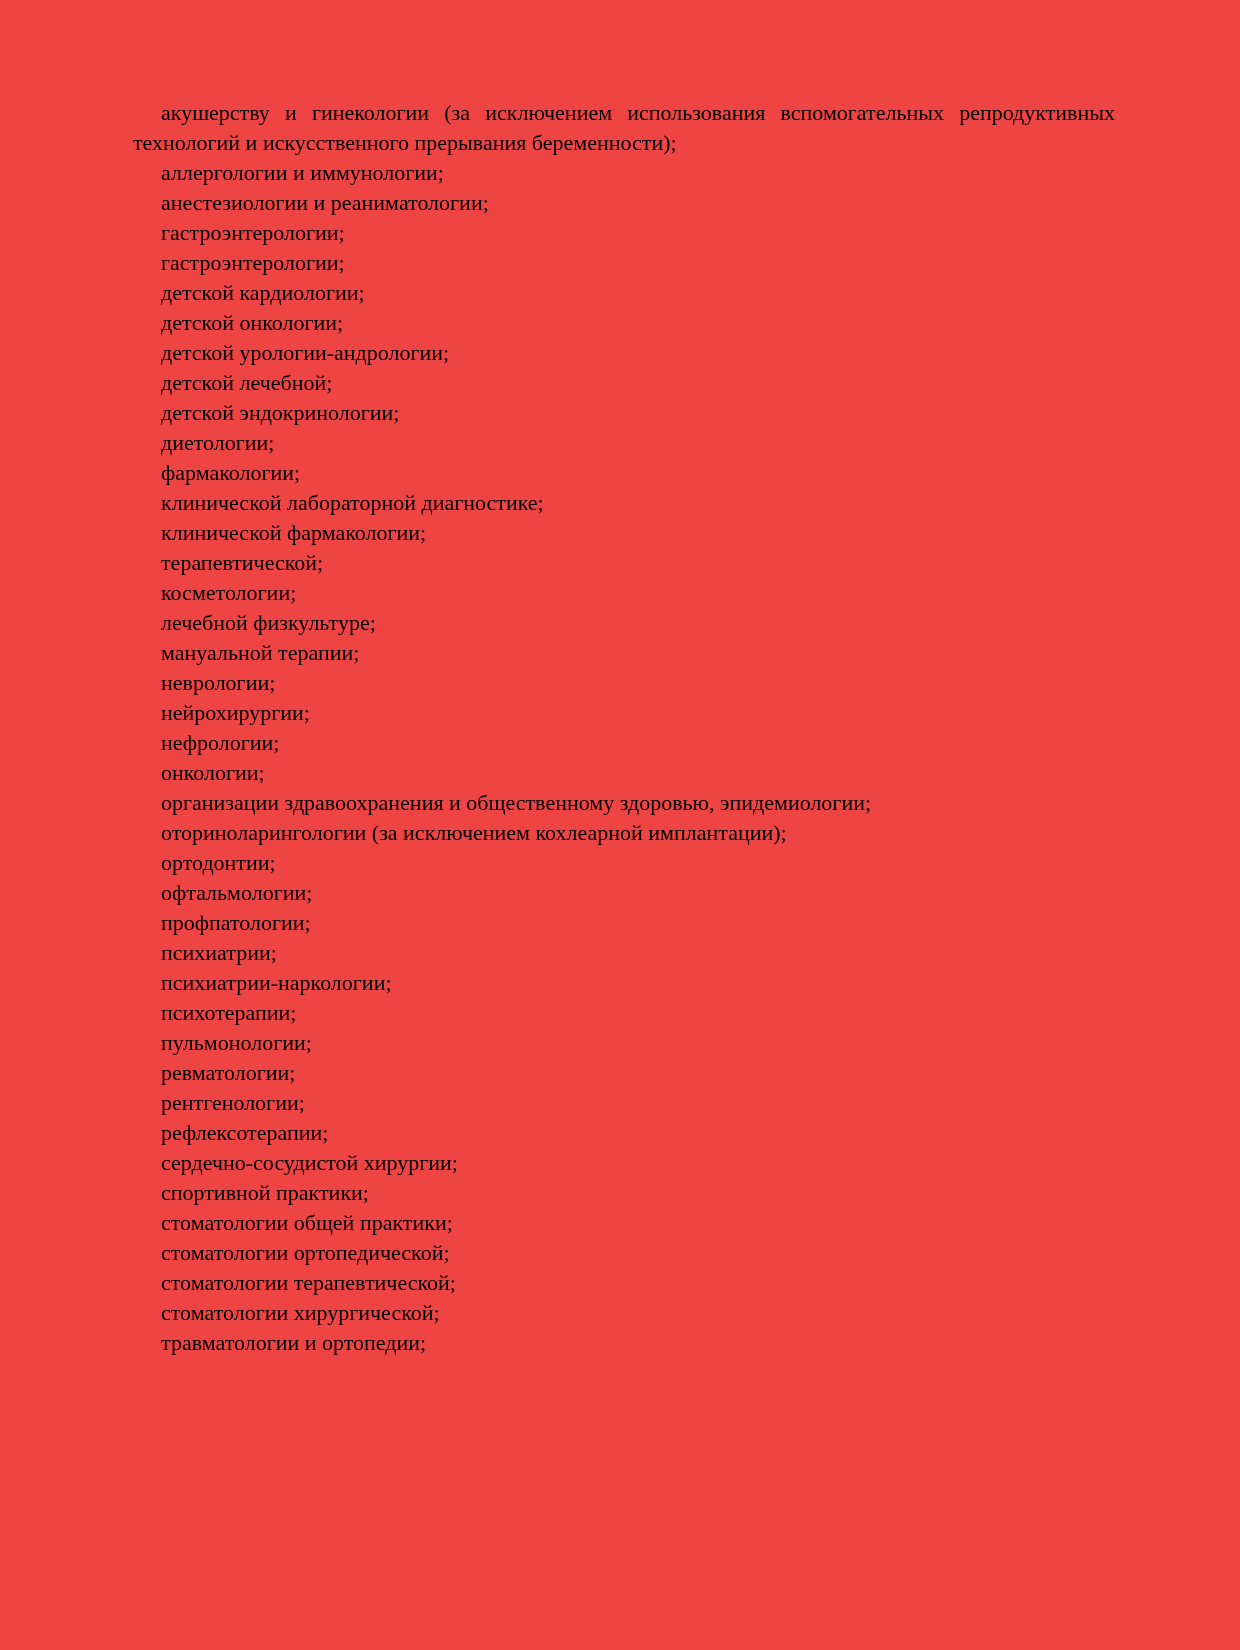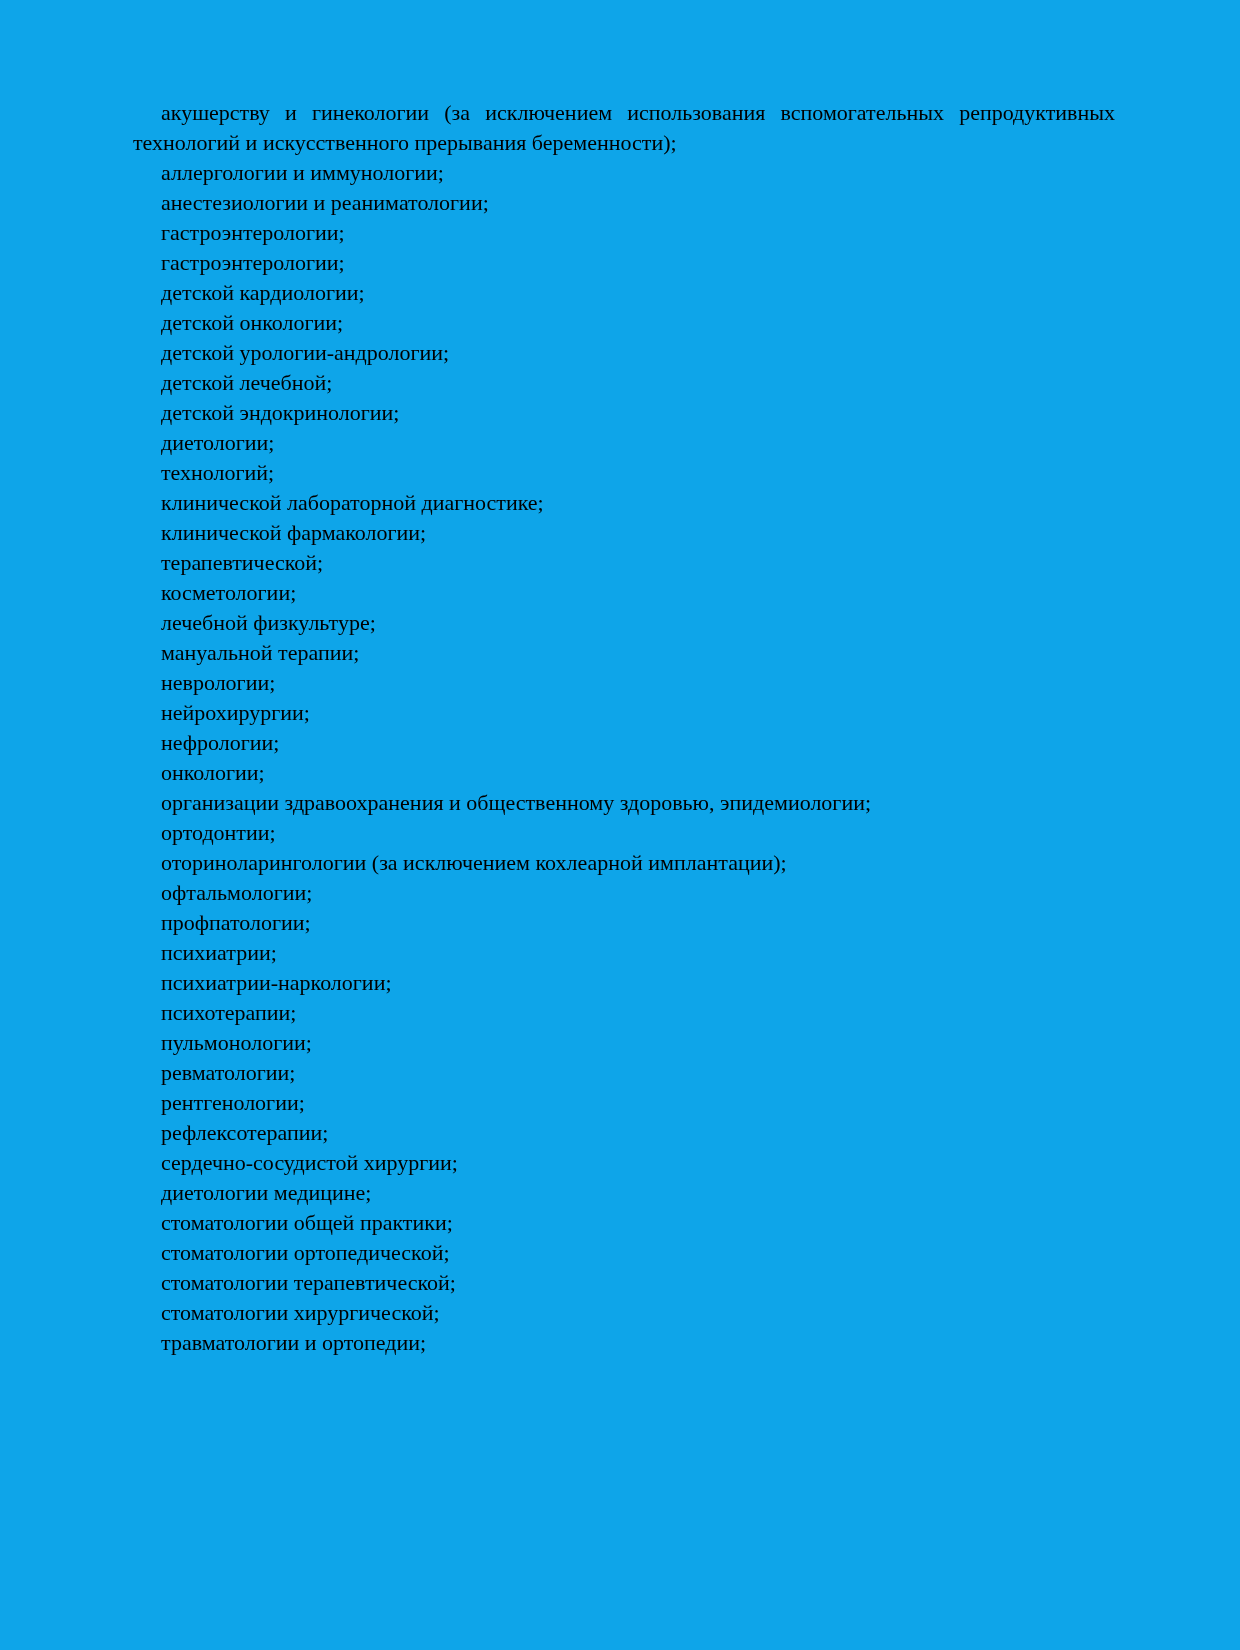--- a/index.html
+++ b/index.html
@@ -4,21 +4,21 @@
 <style>
   html, body {
     margin: 0;
     padding: 0;
     background: #ffffff;
   }
   .page {
     position: relative;
     width: 1240px;
     height: 1650px;
-    background: #0ea5e9;
+    background: #ef4444;
     box-sizing: border-box;
     padding: 98px 125px 0 133px;
     overflow: hidden;
     font-family: "Liberation Serif", serif;
     font-size: 22px;
     line-height: 30px;
     color: #000000;
   }
   .item {
     margin: 0;
@@ -35,44 +35,44 @@
       <p class="item">аллергологии и иммунологии;</p>
       <p class="item">анестезиологии и реаниматологии;</p>
       <p class="item">гастроэнтерологии;</p>
       <p class="item">гастроэнтерологии;</p>
       <p class="item">детской кардиологии;</p>
       <p class="item">детской онкологии;</p>
       <p class="item">детской урологии-андрологии;</p>
       <p class="item">детской лечебной;</p>
       <p class="item">детской эндокринологии;</p>
       <p class="item">диетологии;</p>
-      <p class="item">технологий;</p>
+      <p class="item">фармакологии;</p>
       <p class="item">клинической лабораторной диагностике;</p>
       <p class="item">клинической фармакологии;</p>
       <p class="item">терапевтической;</p>
       <p class="item">косметологии;</p>
       <p class="item">лечебной физкультуре;</p>
       <p class="item">мануальной терапии;</p>
       <p class="item">неврологии;</p>
       <p class="item">нейрохирургии;</p>
       <p class="item">нефрологии;</p>
       <p class="item">онкологии;</p>
       <p class="item">организации здравоохранения и общественному здоровью, эпидемиологии;</p>
+      <p class="item">оториноларингологии (за исключением кохлеарной имплантации);</p>
       <p class="item">ортодонтии;</p>
-      <p class="item">оториноларингологии (за исключением кохлеарной имплантации);</p>
       <p class="item">офтальмологии;</p>
       <p class="item">профпатологии;</p>
       <p class="item">психиатрии;</p>
       <p class="item">психиатрии-наркологии;</p>
       <p class="item">психотерапии;</p>
       <p class="item">пульмонологии;</p>
       <p class="item">ревматологии;</p>
       <p class="item">рентгенологии;</p>
       <p class="item">рефлексотерапии;</p>
       <p class="item">сердечно-сосудистой хирургии;</p>
-      <p class="item">диетологии медицине;</p>
+      <p class="item">спортивной практики;</p>
       <p class="item">стоматологии общей практики;</p>
       <p class="item">стоматологии ортопедической;</p>
       <p class="item">стоматологии терапевтической;</p>
       <p class="item">стоматологии хирургической;</p>
       <p class="item">травматологии и ортопедии;</p>
     </div>
 </div>
 
 </body></html>

